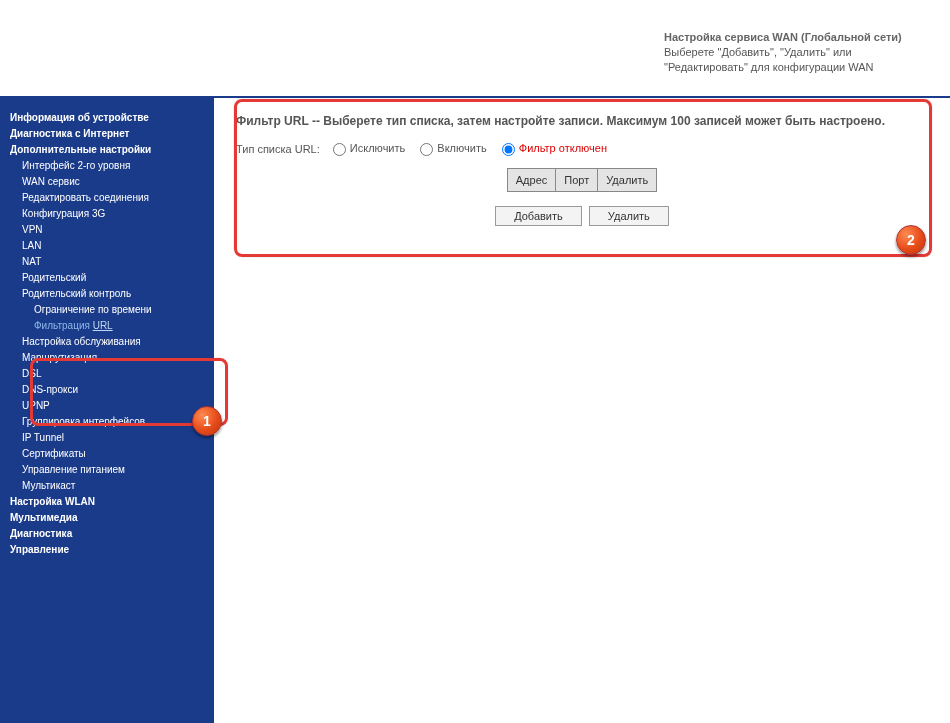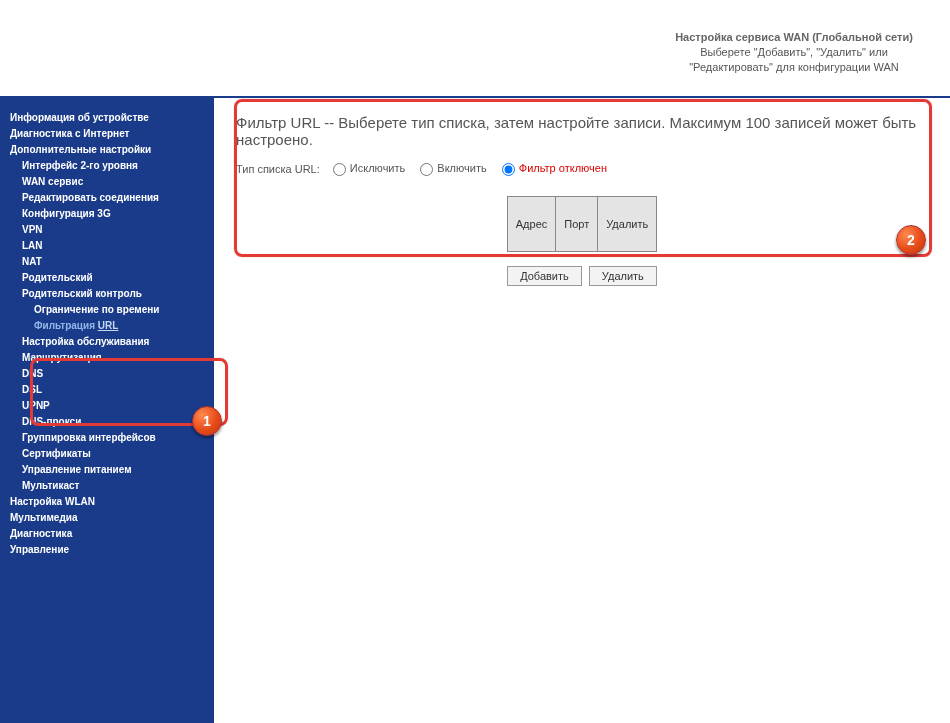--- a/index.html
+++ b/index.html
@@ -1,36 +1,36 @@
 <!DOCTYPE html>
 <html><head>
 <meta charset="utf-8">
 <style>
 html,body{margin:0;padding:0;width:950px;height:723px;font-family:Arial,Helvetica,sans-serif;font-size:11px;background:#fff;overflow:hidden}
 .header{height:96px;background:#fff;border-bottom:2px solid #1a3b8a;position:relative}
-.header-text{position:absolute;right:26px;top:30px;width:260px;text-align:center;color:#555;font-size:11px;line-height:1.35}
+.header-text{position:absolute;right:26px;top:30px;width:260px;color:#555;font-size:11px;line-height:1.35}
 .header-text b{color:#666;font-weight:bold}
 .layout{display:flex;height:627px}
 .sidebar{width:214px;background:#1a3b8a;color:#fff;padding:12px 0 12px 10px;box-sizing:border-box;position:relative}
 .nav-item{display:block;color:#fff;font-weight:bold;font-size:10px;padding:1px 10px 2px 0;cursor:pointer;text-decoration:none;line-height:1.3}
-.nav-sub{padding-left:12px;font-weight:bold}
-.nav-sub2{padding-left:24px;font-weight:bold;color:#fff}
+.nav-sub{padding-left:12px;font-weight:normal}
+.nav-sub2{padding-left:24px;font-weight:normal;color:#fff}
 .nav-active{color:#8fb8e8}
 .nav-active .u{text-decoration:underline;color:#c2d6f0}
 .content{flex:1;padding:16px 22px;position:relative;color:#444}
-.content-title{font-weight:normal;color:#555;margin-bottom:14px;font-size:15px}
-.row-opts{margin-bottom:20px}
+.content-title{font-weight:bold;color:#555;margin-bottom:14px;font-size:12px}
+.row-opts{margin-bottom:12px}
 .row-label{color:#555;margin-right:10px;vertical-align:middle}
 .opt{margin-right:12px;color:#555;vertical-align:middle}
 .opt input{vertical-align:middle;margin:0 4px 0 0}
 .opt-red{color:#d00}
 .tbl{margin:0 auto;border-collapse:collapse}
-.tbl th{border:1px solid #888;background:#e4e4e4;padding:21px 8px;font-weight:normal;color:#333;font-size:11px}
+.tbl th{border:1px solid #888;background:#e4e4e4;padding:5px 8px;font-weight:normal;color:#333;font-size:11px}
 .btns{text-align:center;margin-top:14px}
-.btn{display:inline-block;border:1px solid #999;background:#f3f3f3;color:#333;padding:3px 12px;font-size:11px;margin:0 2px;cursor:pointer;font-family:inherit}
+.btn{display:inline-block;border:1px solid #999;background:#f3f3f3;color:#333;padding:3px 18px;font-size:11px;margin:0 2px;cursor:pointer;font-family:inherit}
 .mark-box{position:absolute;border:3.5px solid #e53935;border-radius:8px;pointer-events:none;box-shadow:0 0 0 1px rgba(0,0,0,.05)}
 .num-badge{position:absolute;width:28px;height:28px;border-radius:50%;background:radial-gradient(circle at 33% 30%,#ff8a50 0%,#e64a19 55%,#bf360c 100%);color:#fff;font-weight:bold;font-size:14px;display:flex;align-items:center;justify-content:center;box-shadow:0 2px 3px rgba(0,0,0,.45);border:1px solid #a33}
 .sidebar-mark{left:30px;top:358px;width:192px;height:62px}
 .content-mark{left:234px;top:99px;width:692px;height:152px}
 .badge1{left:192px;top:406px}
 .badge2{left:896px;top:225px}
 </style>
 </head>
 <body>
 
@@ -52,25 +52,25 @@
     <a class="nav-item nav-sub">Конфигурация 3G</a>
     <a class="nav-item nav-sub">VPN</a>
     <a class="nav-item nav-sub">LAN</a>
     <a class="nav-item nav-sub">NAT</a>
     <a class="nav-item nav-sub">Родительский</a>
     <a class="nav-item nav-sub">Родительский контроль</a>
     <a class="nav-item nav-sub2">Ограничение по времени</a>
     <a class="nav-item nav-sub2 nav-active"><span>Фильтрация </span><span class="u">URL</span></a>
     <a class="nav-item nav-sub">Настройка обслуживания</a>
     <a class="nav-item nav-sub">Маршрутизация</a>
-    <a class="nav-item nav-sub">DNS</a>
     <a class="nav-item nav-sub">DSL</a>
+    <a class="nav-item nav-sub">DNS-прокси</a>
     <a class="nav-item nav-sub">UPNP</a>
-    <a class="nav-item nav-sub">DNS-прокси</a>
     <a class="nav-item nav-sub">Группировка интерфейсов</a>
+    <a class="nav-item nav-sub">IP Tunnel</a>
     <a class="nav-item nav-sub">Сертификаты</a>
     <a class="nav-item nav-sub">Управление питанием</a>
     <a class="nav-item nav-sub">Мультикаст</a>
     <a class="nav-item">Настройка WLAN</a>
     <a class="nav-item">Мультимедиа</a>
     <a class="nav-item">Диагностика</a>
     <a class="nav-item">Управление</a>
   </div>
 
   <div class="content">

